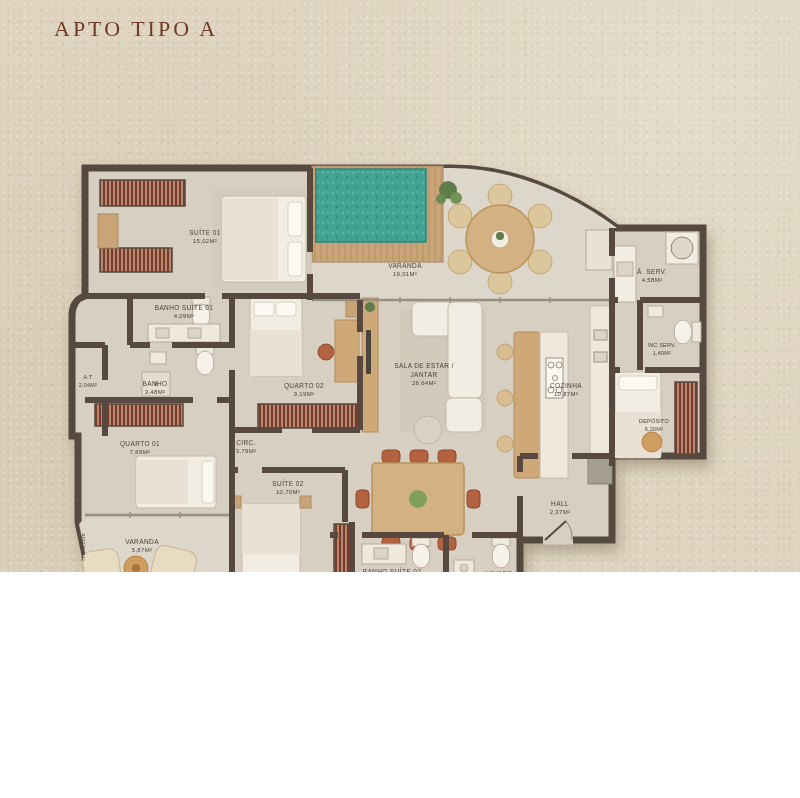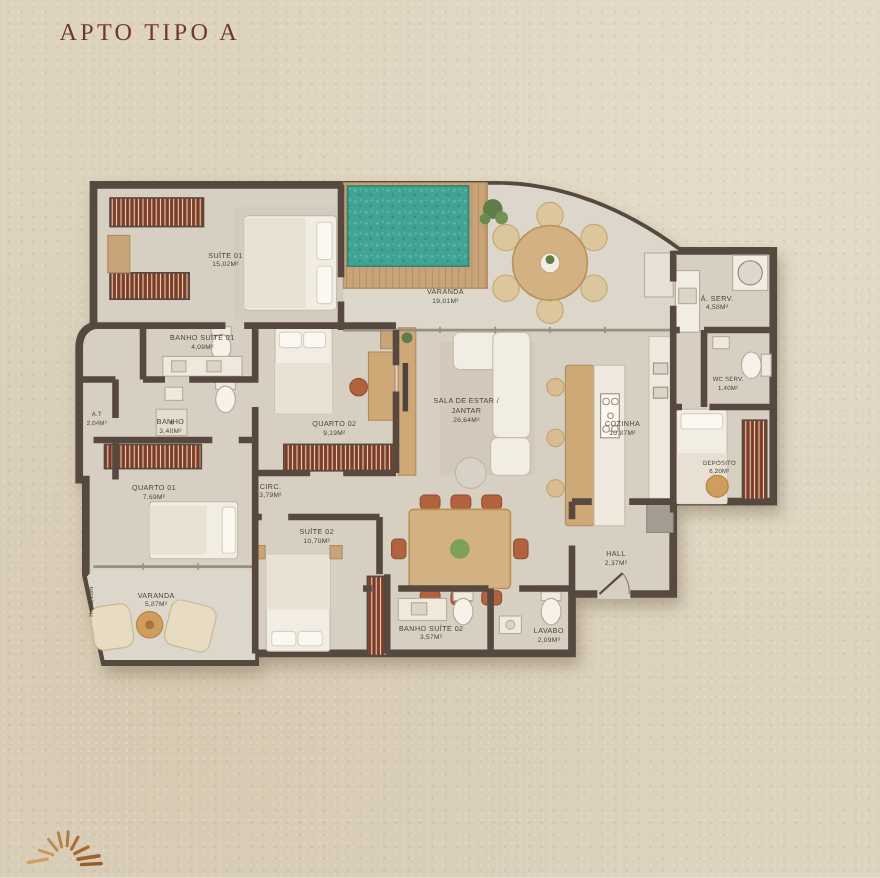--- a/index.html
+++ b/index.html
@@ -1,17 +1,17 @@
 <!DOCTYPE html>
 <html><head>
 <meta charset="utf-8">
 <style>
   html,body{margin:0;padding:0;}
   .page{
-    position:relative;width:800px;height:798px;overflow:hidden;
+    position:relative;width:800px;height:572px;overflow:hidden;
     background-color:#ddd3bf;
     background-image:
       radial-gradient(rgba(255,255,255,.22) 1px, transparent 1.3px),
       radial-gradient(rgba(120,100,70,.10) 1px, transparent 1.4px),
       radial-gradient(circle at 20% 80%, rgba(190,170,135,.25), transparent 55%),
       radial-gradient(circle at 85% 15%, rgba(235,228,210,.5), transparent 50%);
     background-size:7px 7px, 11px 11px, 100% 100%, 100% 100%;
     background-position:0 0, 3px 5px, 0 0, 0 0;
     font-family:"Liberation Sans", sans-serif;
   }

